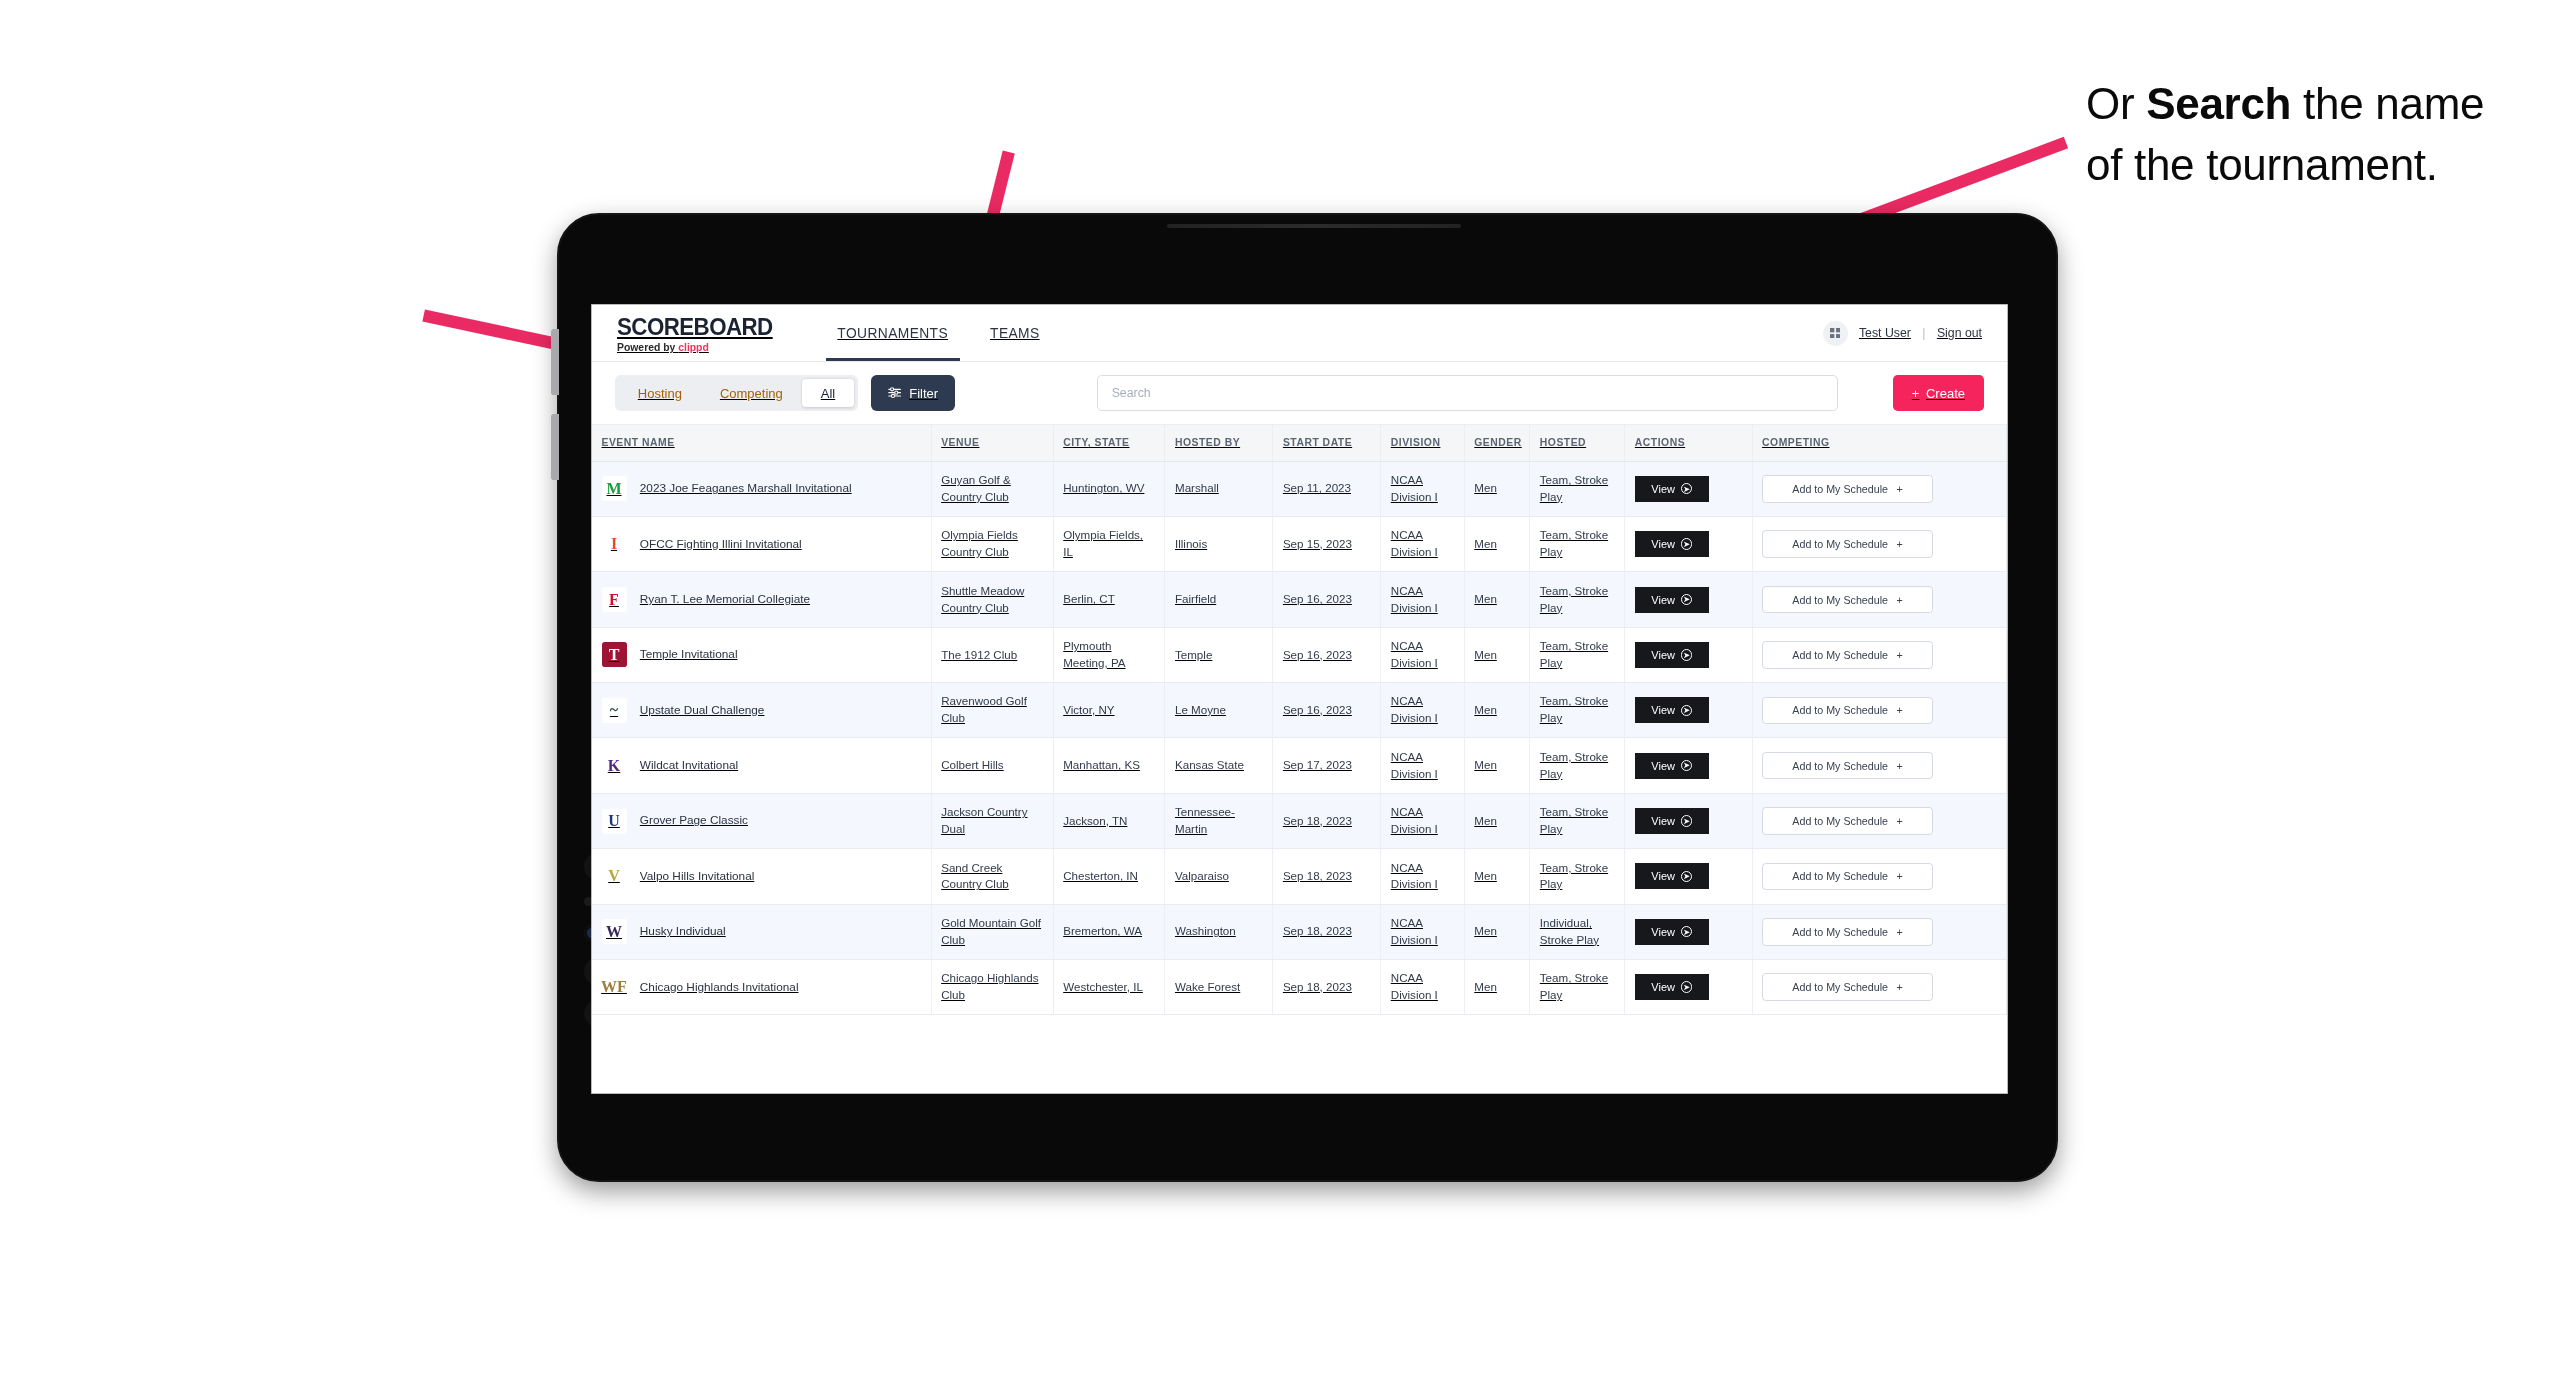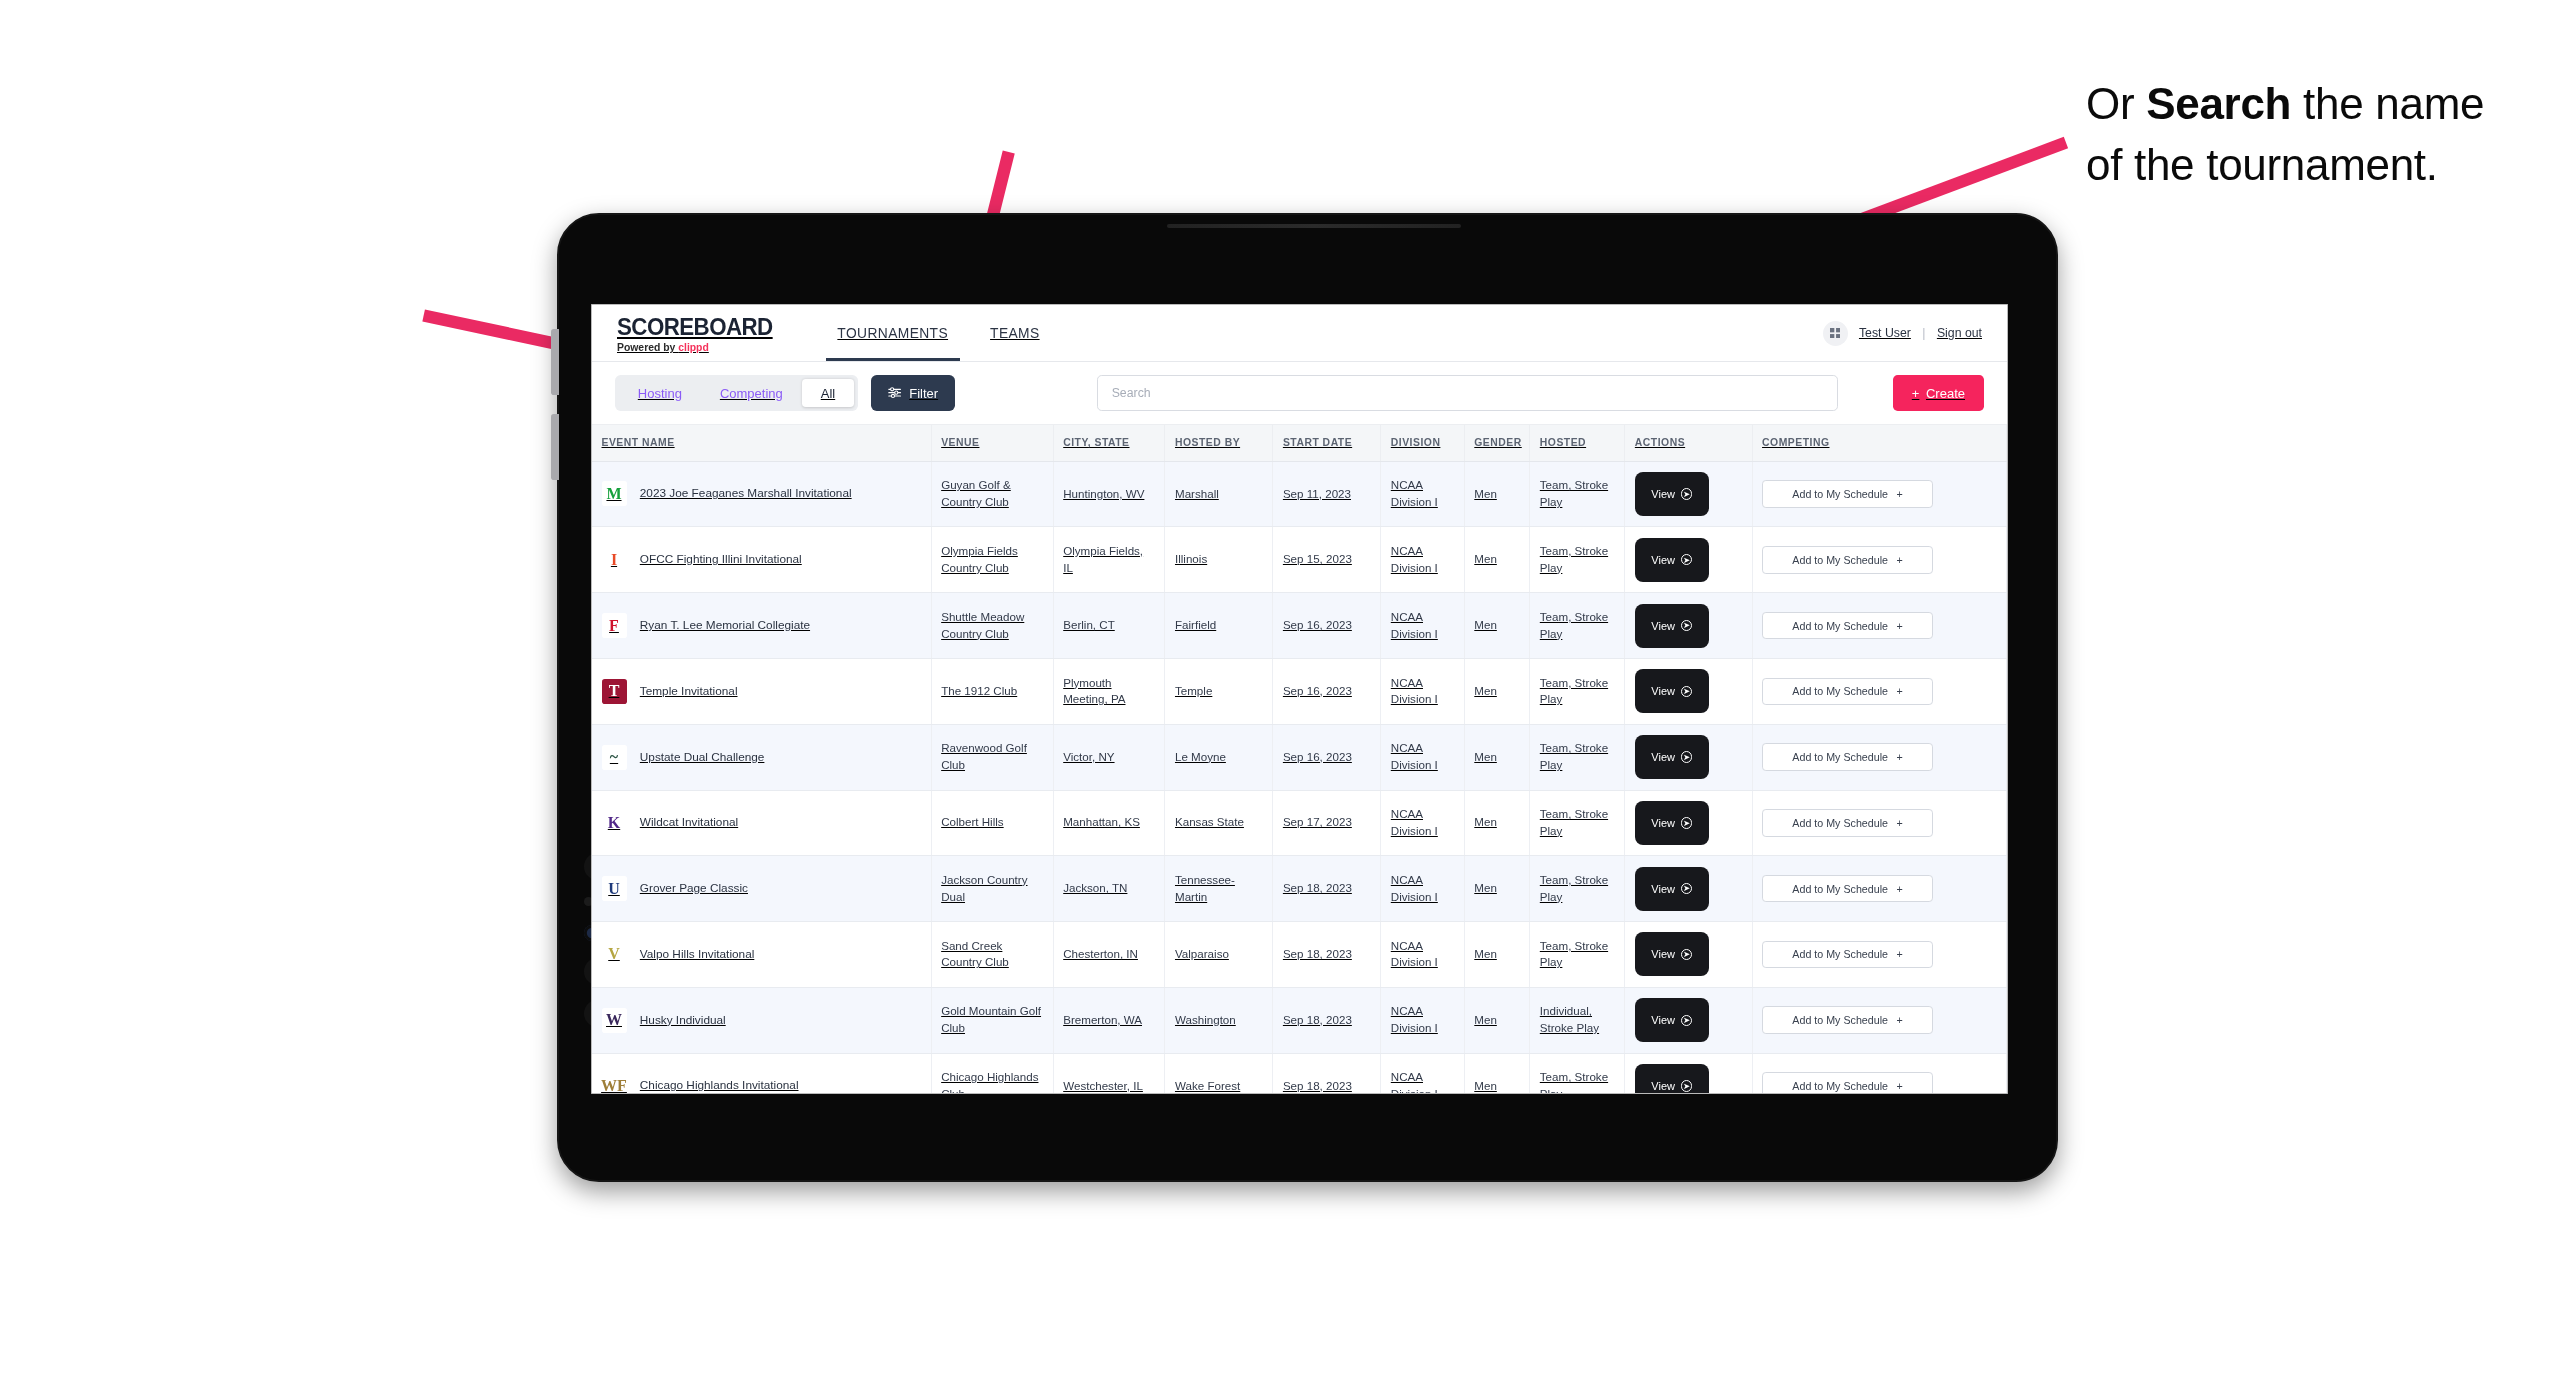--- a/index.html
+++ b/index.html
@@ -125,21 +125,21 @@
     border-bottom: 0.9px solid #eceef1;
   }
   .segmented {
     display: flex; align-items: center;
     background: #eceef1; border-radius: 5.7px; padding: 3.8px;
     height: 36px;
   }
   .seg-item {
     padding: 0 19px; height: 28.5px;
     display: flex; align-items: center;
-    font-size: 13px; color: #8b5cf6; border-radius: 3.8px; cursor: pointer;
+    font-size: 13px; color: #a16207; border-radius: 3.8px; cursor: pointer;
   }
   .seg-item.active { background: #fff; color: #1b2333; box-shadow: 0 0.9px 2.8px rgba(0,0,0,.16); font-weight: 500; }
   .filter-btn {
     display: flex; align-items: center; gap: 7.6px;
     background: #2d3a4f; color: #fff;
     height: 36px; padding: 0 17px; border-radius: 5.7px;
     font-size: 13px; cursor: pointer; border: none;
   }
   .search-wrap { margin-left: 129px; flex: 1; max-width: 741px; }
   .search-input {
@@ -185,22 +185,22 @@
     width: 25px; height: 25px; flex: 0 0 25px;
     display: flex; align-items: center; justify-content: center;
     font-size: 16px; font-weight: 900; border-radius: 2.8px;
     font-family: "Liberation Serif", serif; line-height: 1;
   }
   .ev-name { font-size: 11.8px; color: #2a3240; }
 
   .view-btn {
     display: inline-flex; align-items: center; justify-content: center; gap: 6px;
     background: #17181c; color: #fff;
-    border: none; border-radius: 8px;
-    height: 44px; width: 74px;
+    border: none; border-radius: 0;
+    height: 26px; width: 74px;
     font-size: 11px; cursor: pointer;
     font-family: "Liberation Sans", sans-serif;
   }
   .circ-arrow {
     width: 11.4px; height: 11.4px; border: 1.2px solid #fff; border-radius: 50%;
     display: inline-flex; align-items: center; justify-content: center;
     font-size: 8.5px; line-height: 1;
   }
   .sched-btn {
     display: inline-flex; align-items: center; justify-content: center; gap: 8.5px;

